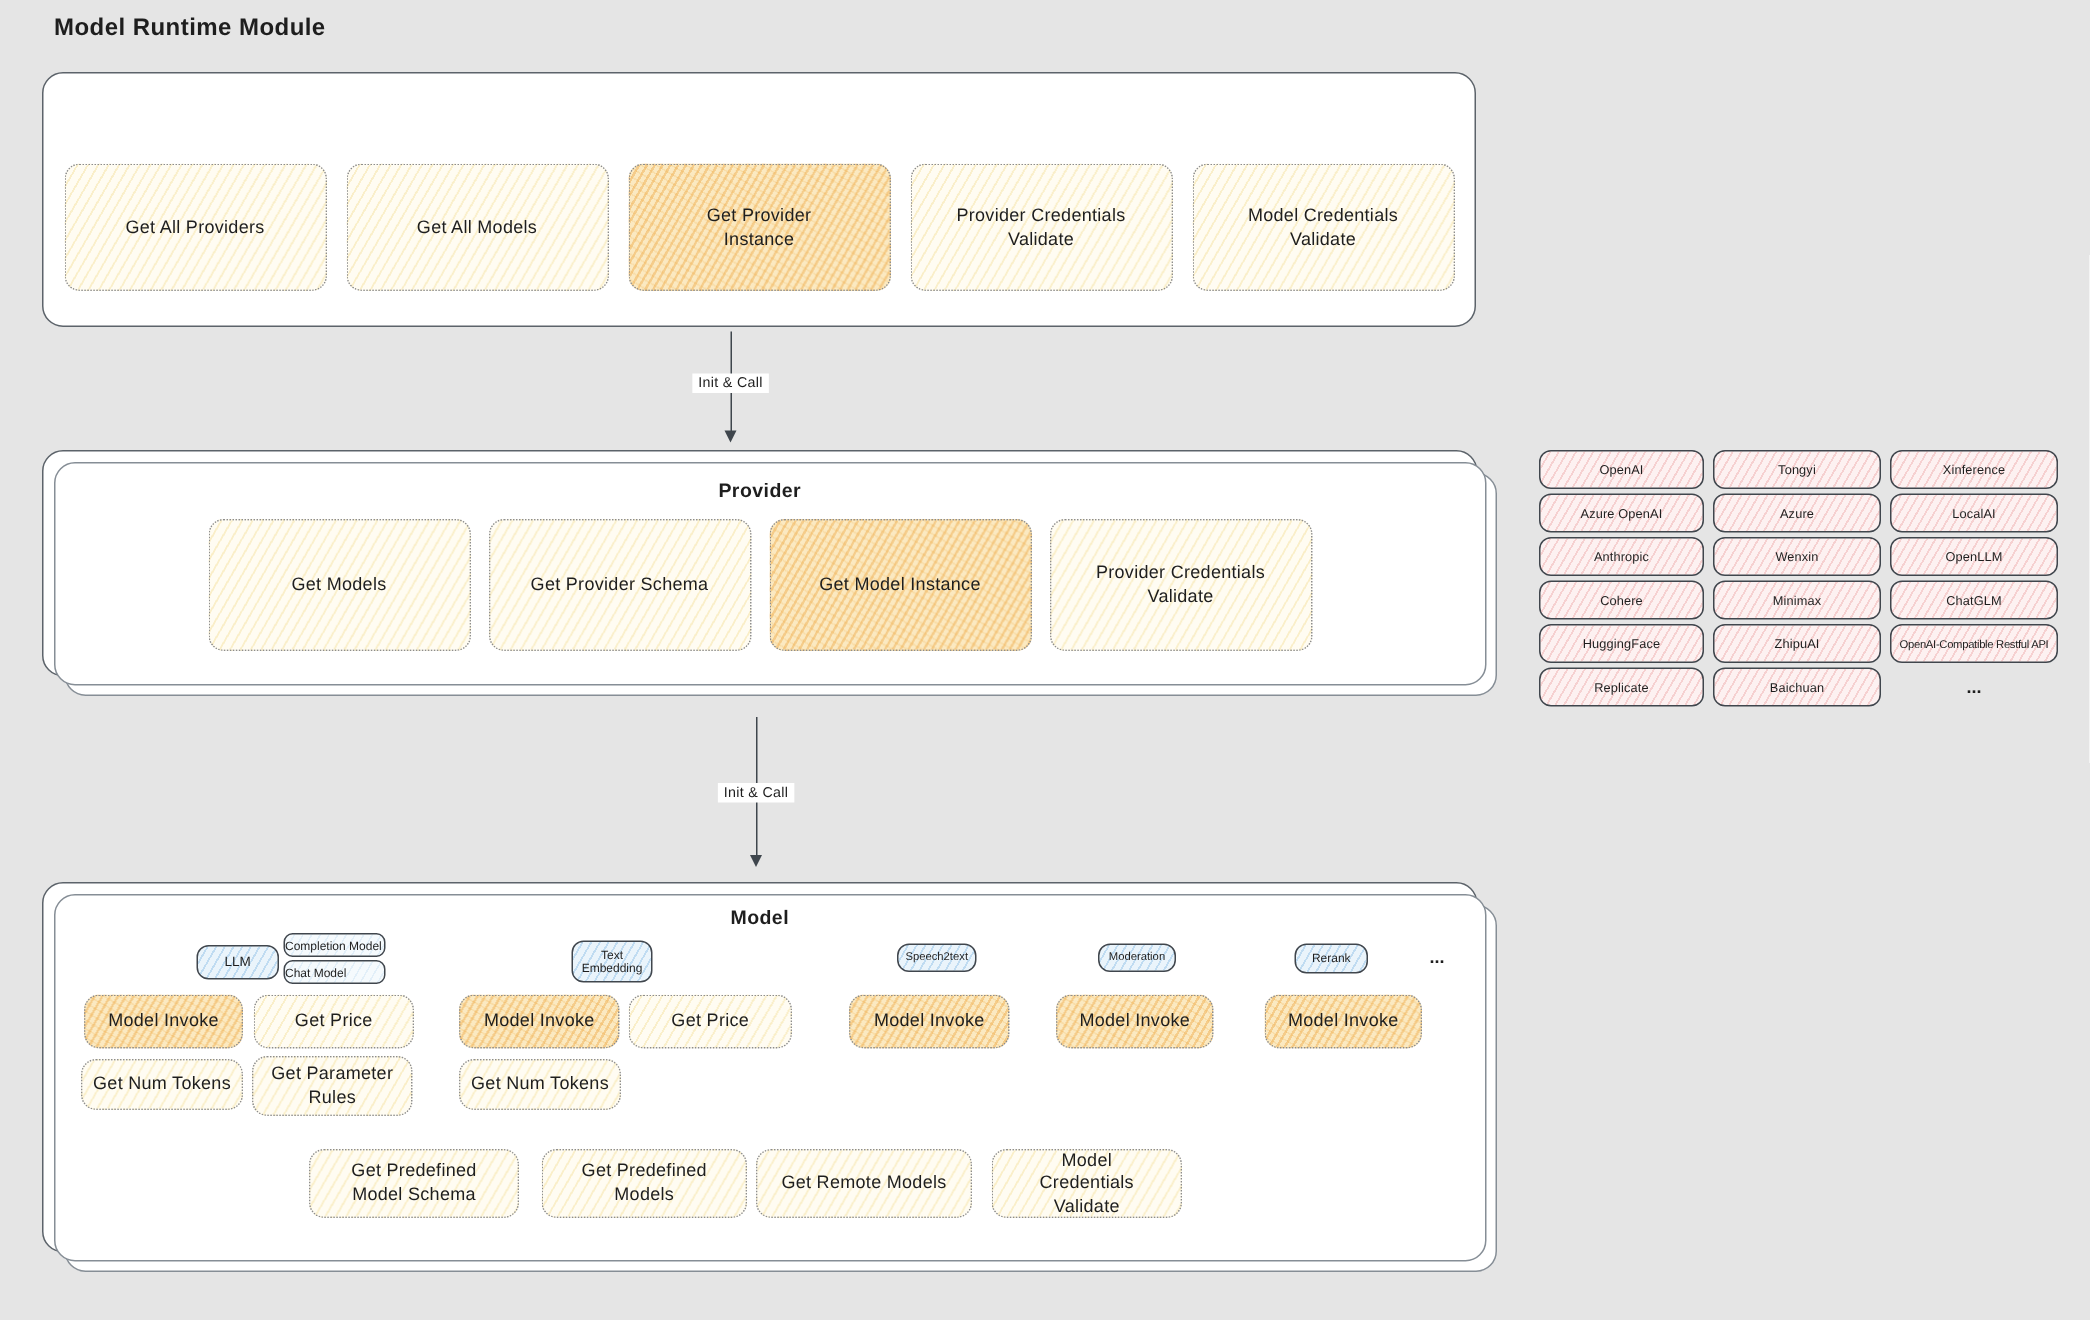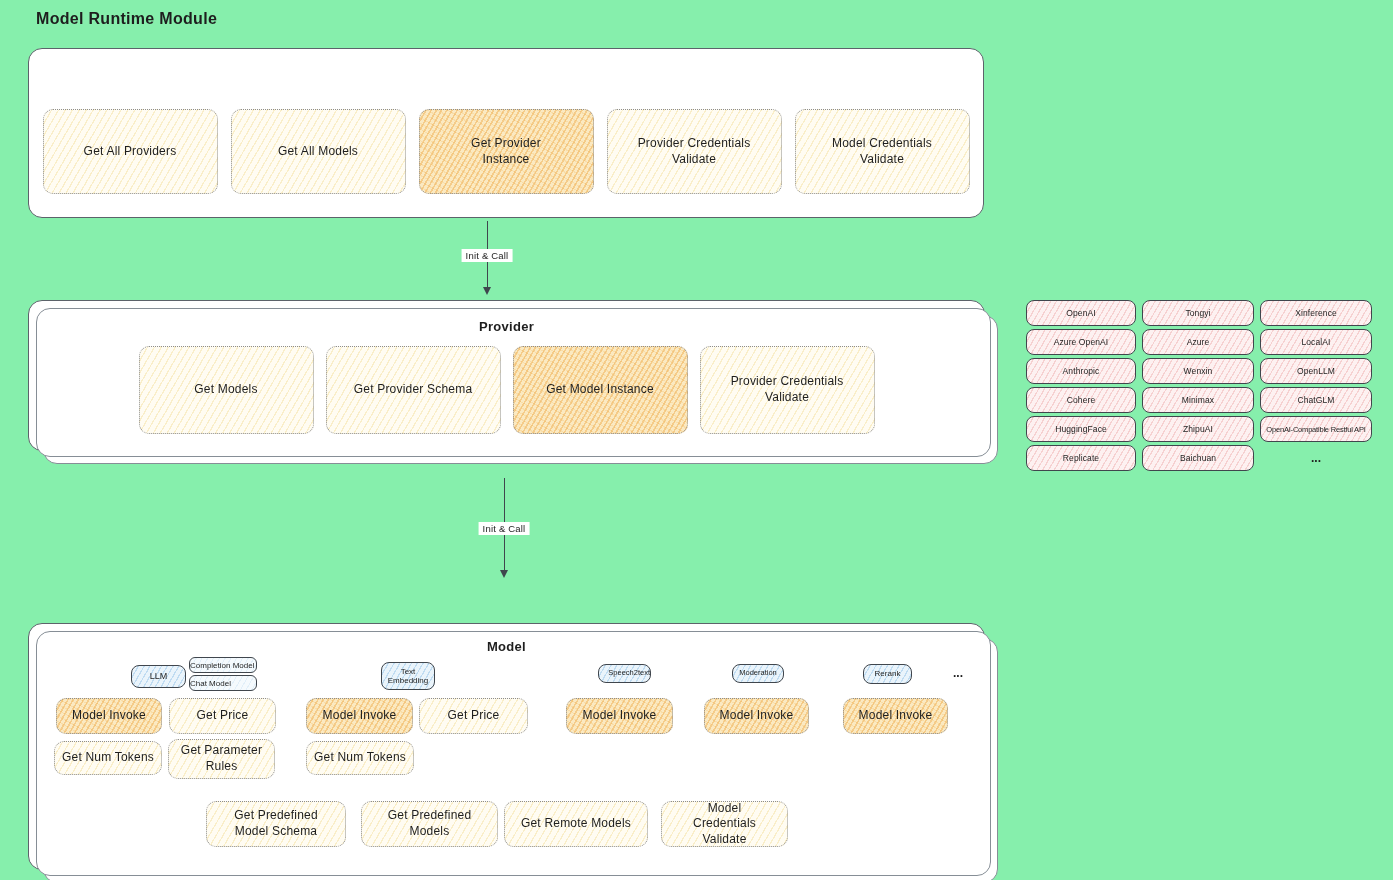--- a/index.html
+++ b/index.html
@@ -1,16 +1,16 @@
 <!DOCTYPE html>
 <html><head>
 <meta charset="utf-8">
 <style>
   html,body{margin:0;padding:0;background:#ffffff;}
-  .canvas{position:relative;width:1393px;height:880px;background:#86efac;
+  .canvas{position:relative;width:1393px;height:880px;background:#e5e5e5;
     font-family:"Liberation Sans","DejaVu Sans",sans-serif;color:#1e1e1e;overflow:hidden;}
 
   .page-title{position:absolute;left:36px;top:10px;font-size:16px;font-weight:700;letter-spacing:.3px;}
 
   
   .container{position:absolute;background:#fff;border:1.4px solid #5c636a;border-radius:14px;box-sizing:border-box;z-index:1;}
   .stack::before,.stack::after{content:"";position:absolute;border:1.2px solid #868e96;border-radius:14px;background:#fff;}
   .stack::before{left:7px;top:7px;right:-7px;bottom:-7px;z-index:-1;}
   .stack::after{left:14px;top:14px;right:-14px;bottom:-14px;z-index:-2;}
 
@@ -165,36 +165,36 @@
       </div>
     <div class="grid-more">...</div>
   </div>
 
   <div class="arrow" style="left:464px;top:478px;height:100px;">
     <div class="line"></div>
     <div class="head"></div>
     <span class="lbl" style="top:44px;">Init &amp; Call</span>
   </div>
 
-  <section class="container stack" style="left:28px;top:588px;width:957px;height:247px;margin-top:35px;">
+  <section class="container stack" style="left:28px;top:588px;width:957px;height:247px;">
     <div class="section-title" style="top:15px;">Model</div>
 
     <div class="tab fill-blue" style="left:102px;top:41px;width:55px;height:23px;">
         <span>LLM</span>
       </div>
     <div class="tab-sub fill-blue-faint" style="left:160px;top:33px;width:68px;height:16px;">
         <span>Completion Model</span>
       </div>
     <div class="tab-sub fill-blue-faint" style="left:160px;top:51px;width:68px;height:16px;">
         <span>Chat Model</span>
       </div>
     <div class="tab fill-blue" style="left:352px;top:38px;width:54px;height:28px;font-size:8px;padding:0 5px;">
         <span>Text Embedding</span>
       </div>
-    <div class="tab fill-blue" style="left:569px;top:40px;width:53px;height:19px;font-size:7.5px;justify-content:flex-end;">
+    <div class="tab fill-blue" style="left:569px;top:40px;width:53px;height:19px;font-size:7.5px;">
         <span>Speech2text</span>
       </div>
     <div class="tab fill-blue" style="left:703px;top:40px;width:52px;height:19px;font-size:7.5px;">
         <span>Moderation</span>
       </div>
     <div class="tab fill-blue" style="left:834px;top:40px;width:49px;height:20px;font-size:8px;">
         <span>Rerank</span>
       </div>
     <div class="more-dots" style="left:924px;top:42px;">...</div>
 

